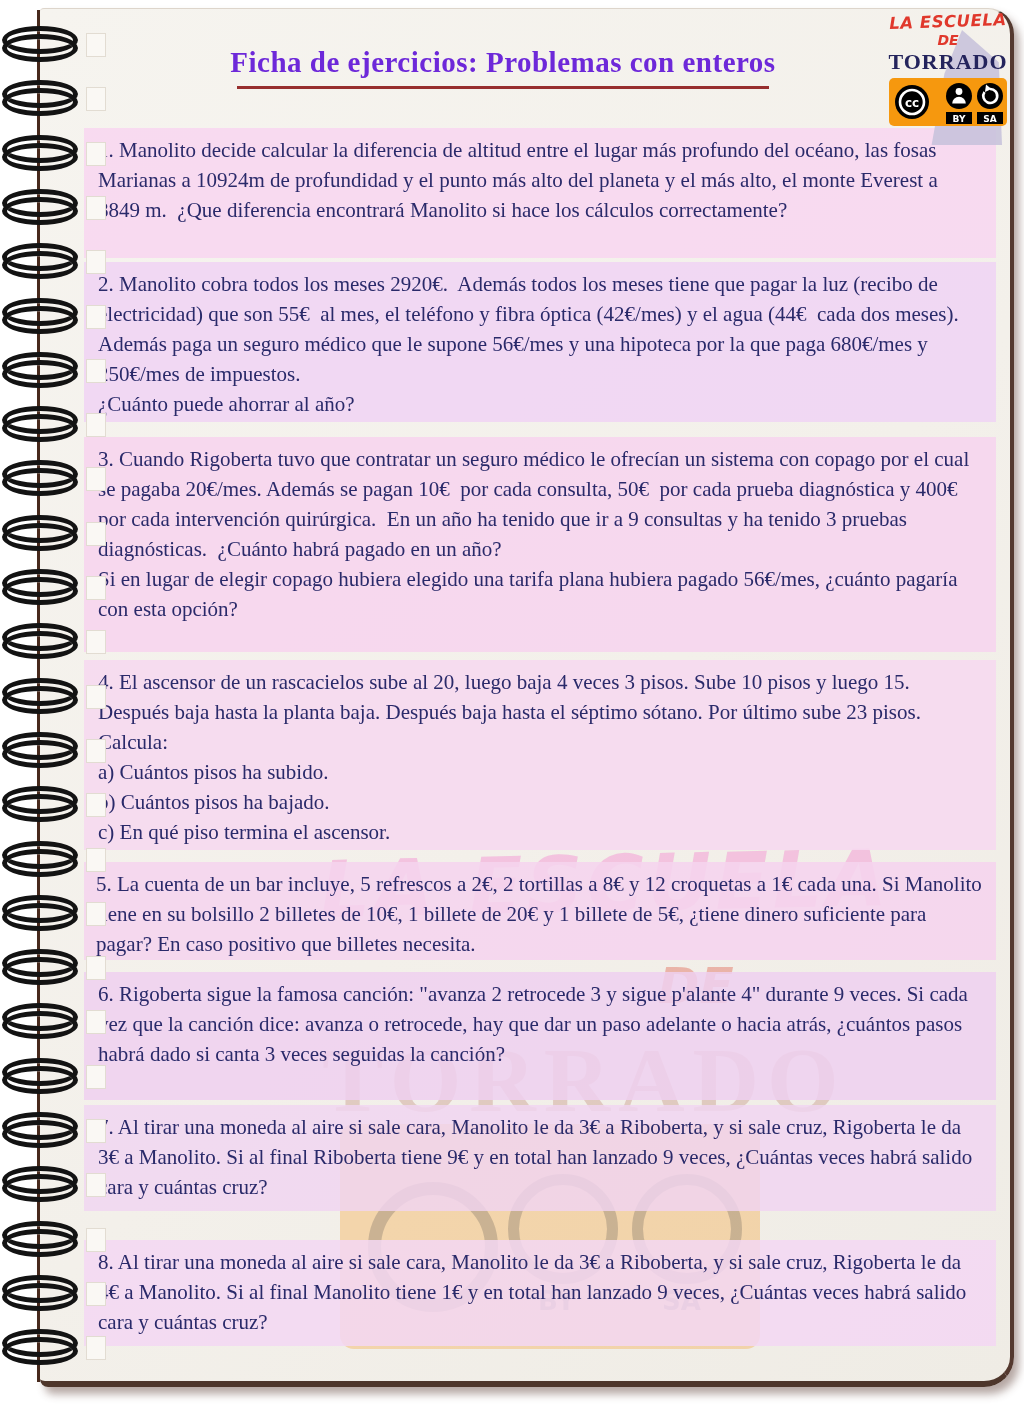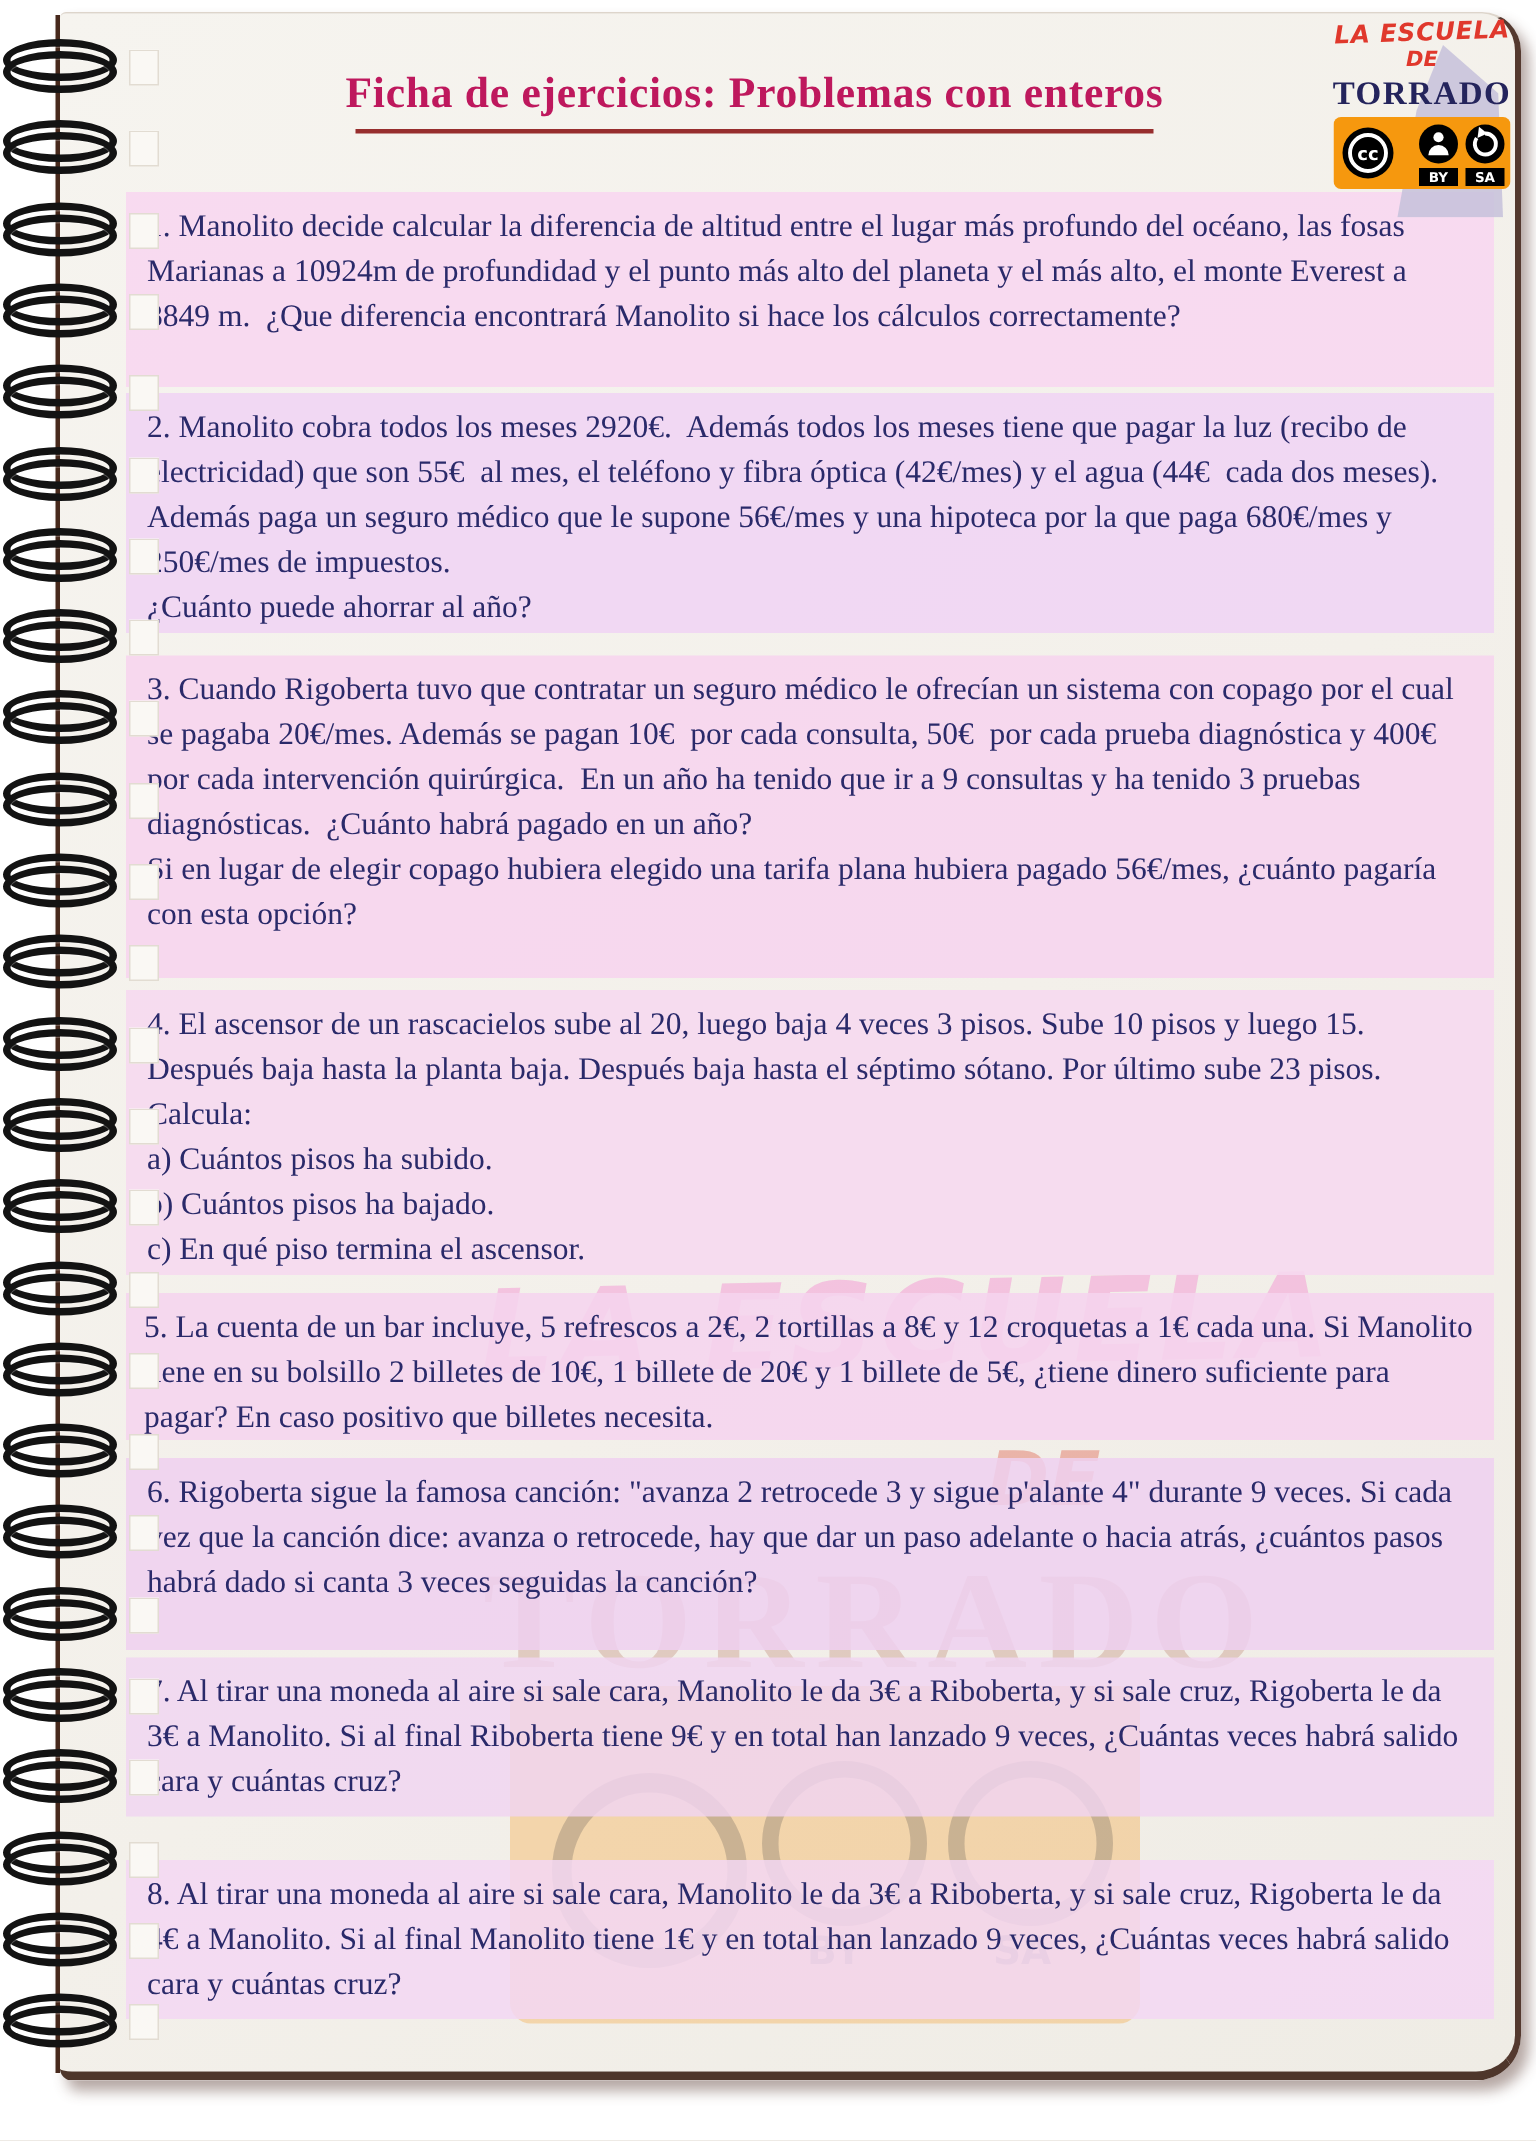--- a/index.html
+++ b/index.html
@@ -153,21 +153,21 @@
   <div class="wm wm-badge">
     <div class="wm-circle wm-c1"></div>
     <div class="wm-circle wm-c2"></div>
     <div class="wm-circle wm-c3"></div>
     <div class="wm-label wm-by">BY</div>
     <div class="wm-label wm-sa">SA</div>
   </div>
 </div>
 
 <div class="header">
-  <div class="title" style="color:#be185d;">Ficha de ejercicios: Problemas con enteros</div>
+  <div class="title" style="color:#6d28d9;">Ficha de ejercicios: Problemas con enteros</div>
   <div class="title-underline" style="background:#972e2e;"></div>
 </div>
 
 <div class="logo">
   <div class="logo-shape"></div>
   <div class="logo-line1" style="color:#e0382c;">LA ESCUELA</div>
   <div class="logo-line2" style="color:#e0382c;">DE</div>
   <div class="logo-line3" style="color:#24245c;">TORRADO</div>
   <div class="badge">
     <svg width="118" height="48" viewBox="0 0 118 48">

